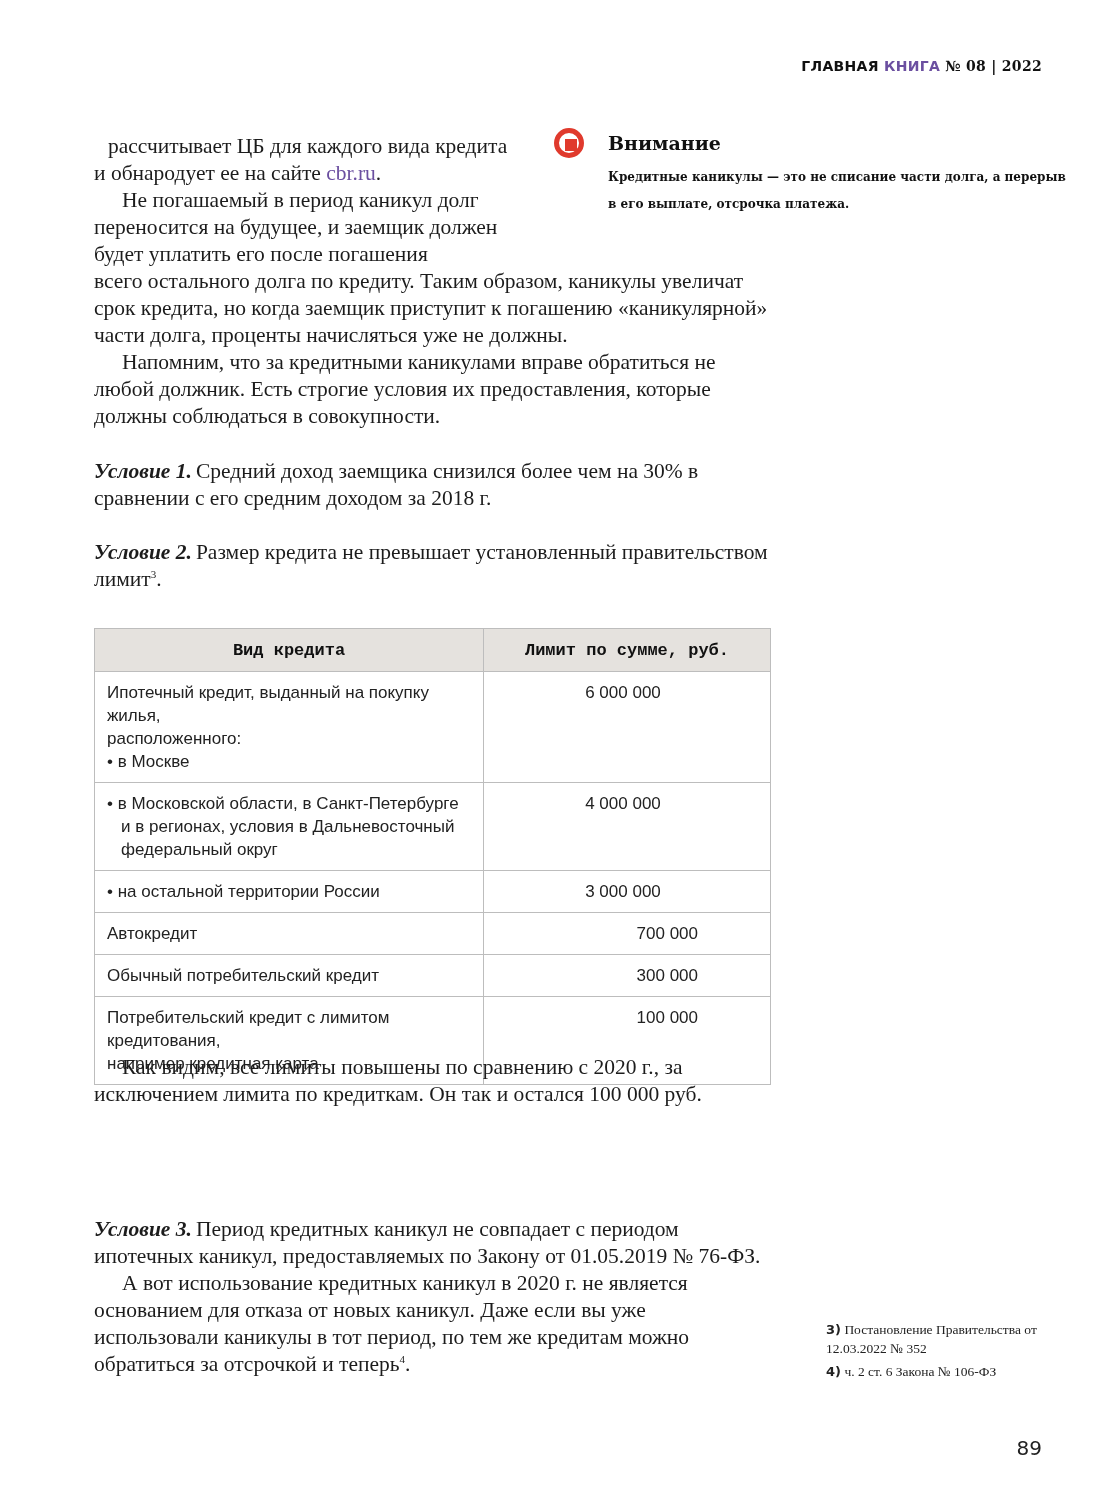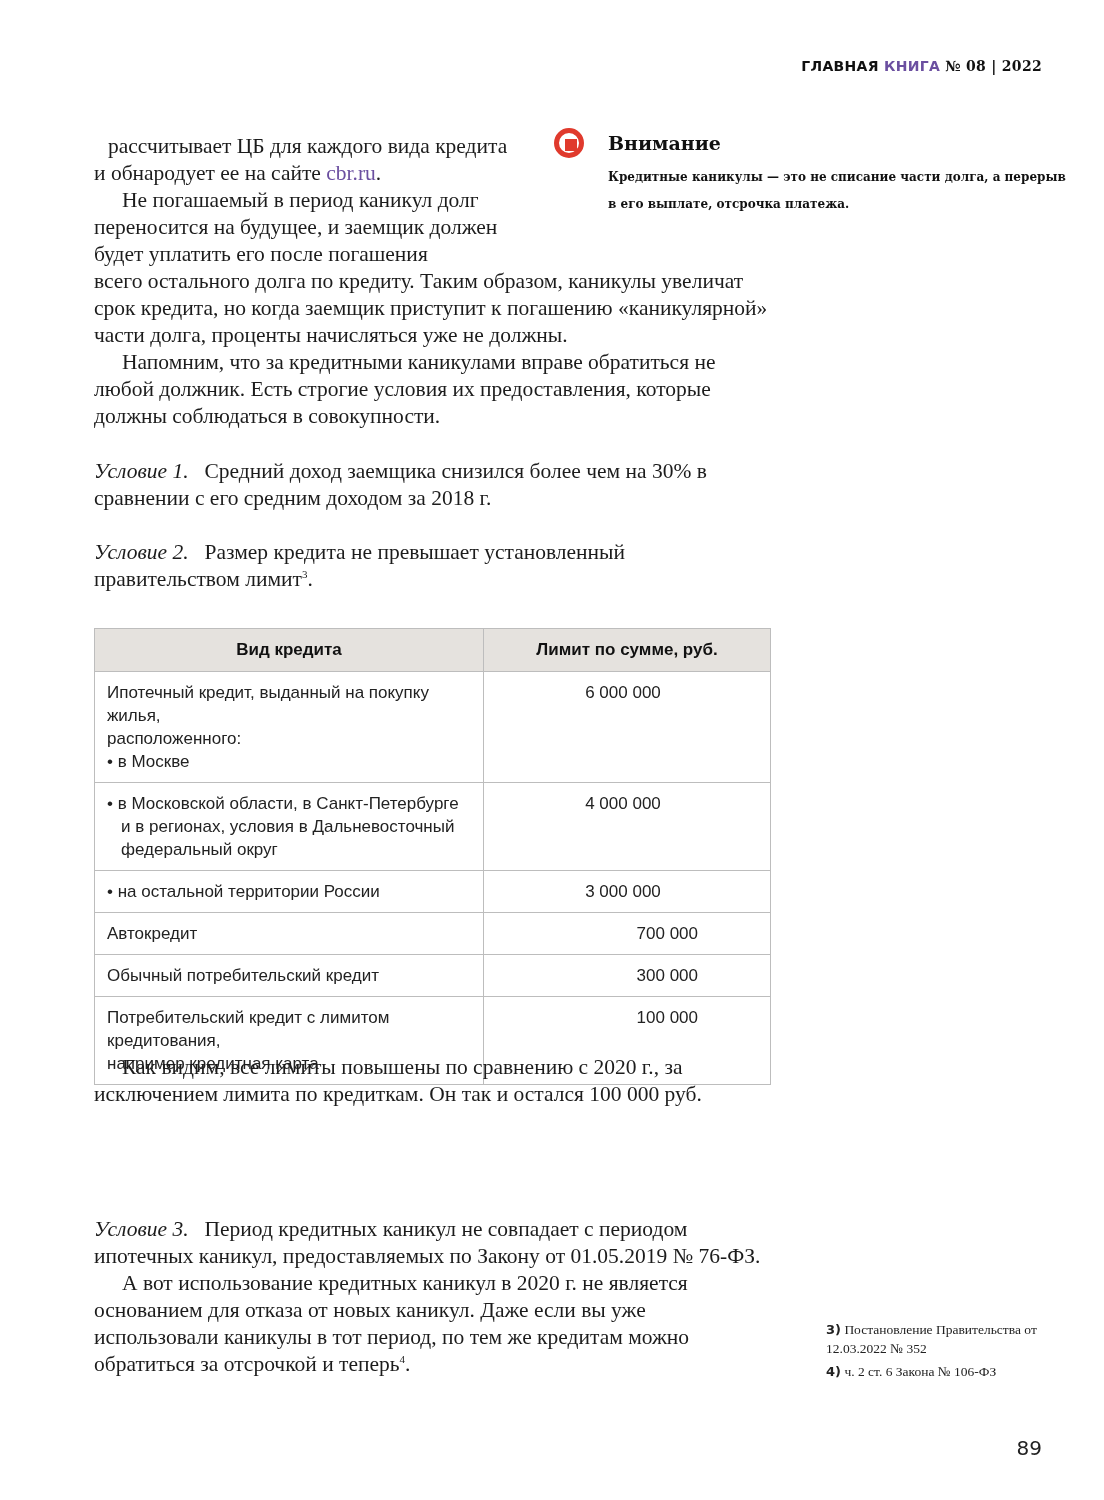--- a/index.html
+++ b/index.html
@@ -18,25 +18,25 @@
   #col-top p.first { text-indent: 14px; }
   a.link { color: #6b4fa0; text-decoration: none; }
 
   #attention { position: absolute; left: 554px; top: 128px; width: 500px; }
   #attention .icon { position: absolute; left: 0; top: 0; width: 30px; height: 30px; border: 5px solid #e03a2d; border-radius: 50%; box-sizing: border-box; }
   #attention .icon .sq { position: absolute; left: 6px; top: 6px; width: 12px; height: 12px; background: #e03a2d; }
   #attention .title { position: absolute; left: 54px; top: 4px; font-family: "DejaVu Serif", serif; font-size: 19px; font-weight: bold; color: #111; }
   #attention .text { position: absolute; left: 54px; top: 36px; width: 460px; font-family: "DejaVu Serif", serif; font-size: 12px; font-weight: bold; line-height: 27px; color: #111; }
 
   .cond { position: absolute; left: 94px; width: 678px; font-family: "Liberation Serif", serif; font-size: 21.5px; line-height: 27px; color: #1c1c1c; }
-  .cond .label { font-weight: normal; font-style: italic; margin-right: 16px; }
+  .cond .label { font-weight: bold; font-style: italic; margin-right: 4px; }
   sup { font-size: 11px; vertical-align: super; line-height: 0; }
 
   #limits-table { position: absolute; left: 94px; top: 628px; width: 677px; border-collapse: collapse; font-family: "Liberation Sans", sans-serif; font-size: 17px; color: #222; }
-  #limits-table th { background: #e5e2de; font-weight: bold; height: 40px; border: 1px solid #bdbdbd; text-align: center; font-size: 17px; color: #111; }
+  #limits-table th { background: #e5e2de; font-weight: bold; height: 40px; border: 1px solid #bdbdbd; text-align: center; font-size: 17px; color: #111; font-family: Liberation Mono, monospace; }
   #limits-table td { border: 1px solid #bdbdbd; vertical-align: top; padding: 9px 12px 9px 12px; line-height: 23px; }
   #limits-table td.amount { text-align: center; width: 202px; padding-right: 20px; }
   #limits-table td.amount.right { text-align: right; padding-right: 72px; }
   .indent { padding-left: 14px; display: block; }
 
   #footnotes { position: absolute; left: 826px; top: 1320px; width: 240px; font-family: "Liberation Serif", serif; font-size: 13.5px; line-height: 19px; color: #222; }
   #footnotes .fn { margin-bottom: 4px; }
   #footnotes b { font-family: "DejaVu Sans", sans-serif; font-size: 13px; }
 
   #page-number { position: absolute; right: 62px; top: 1436px; font-family: "DejaVu Sans", sans-serif; font-size: 20px; color: #222; }

